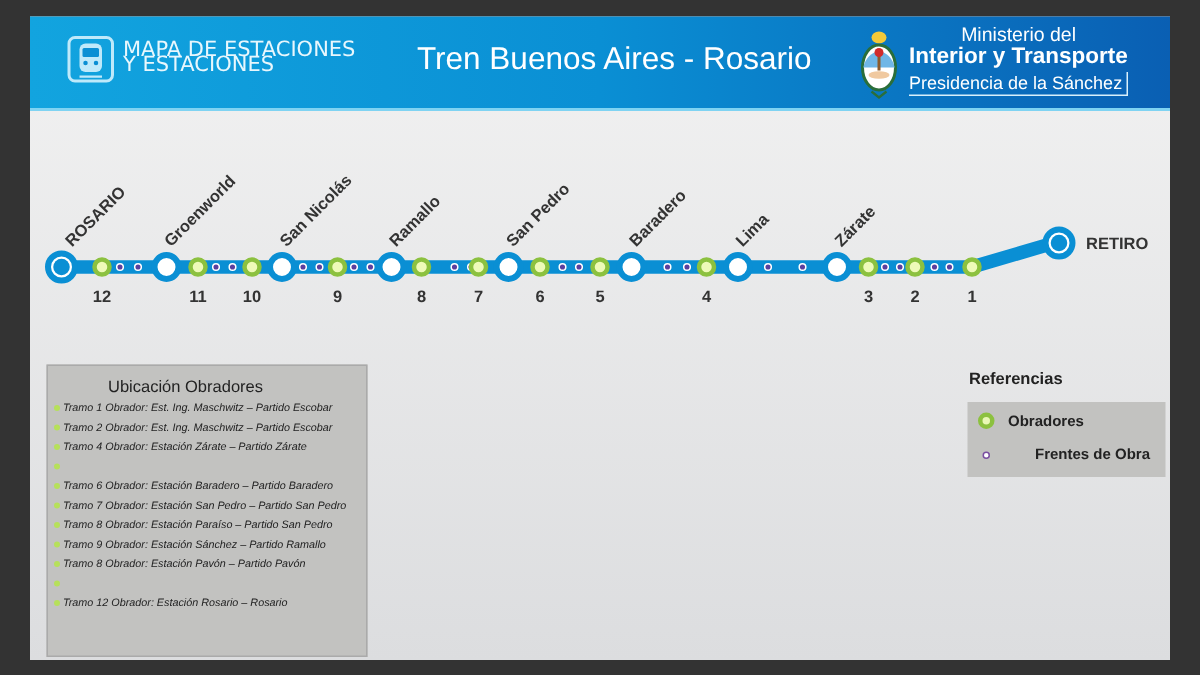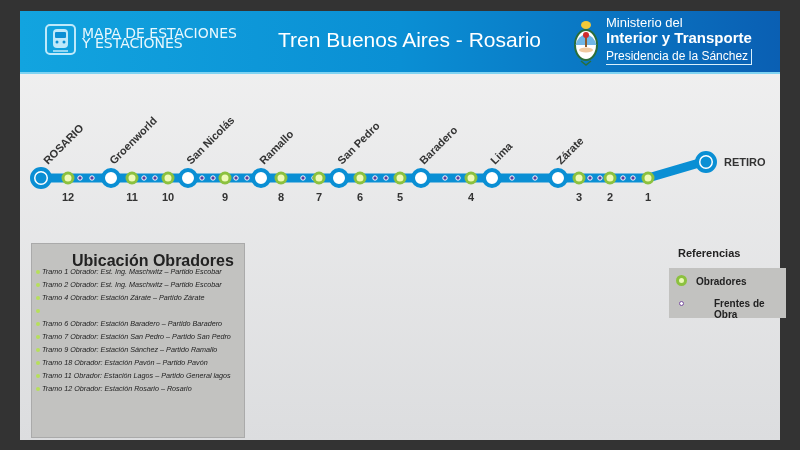--- a/index.html
+++ b/index.html
@@ -4,33 +4,33 @@
 <style>
   * { box-sizing: border-box; margin: 0; padding: 0; }
   body { width: 800px; height: 450px; background: #333333; position: relative; overflow: hidden; font-family: "DejaVu Sans", sans-serif; }
   .frame { position: absolute; left: 20px; top: 11px; width: 760px; height: 429px; background: linear-gradient(#f2f2f2, #dcdddf); }
   .header { position: absolute; left: 0; top: 0; width: 760px; height: 63px; background: linear-gradient(90deg, #12a4df 0%, #0a8fd4 50%, #0a5fb3 100%); border-bottom: 2px solid #7fd3f2; }
   .logo-box { position: absolute; left: 25px; top: 13px; width: 31px; height: 31px; border: 2px solid #bfe9fa; border-radius: 5px; }
   .logo-sub { position: absolute; left: 62px; top: 17px; color: #e8f7fd; font-size: 14px; line-height: 10px; }
   .title { position: absolute; left: 210px; top: 17px; color: #ffffff; font-size: 21px; font-weight: normal; font-family: "Liberation Sans", sans-serif; margin-left: 48px; }
   .crest { position: absolute; left: 553px; top: 6px; width: 26px; height: 52px; }
   .ministry { position: absolute; left: 586px; top: 5px; color: #ffffff; font-family: "Liberation Sans", sans-serif; }
-  .ministry .l1 { font-size: 13px; line-height: 14px; }
+  .ministry .l1 { font-size: 13px; line-height: 14px; text-align: center; }
   .ministry .l2 { font-size: 15px; line-height: 16px; font-weight: bold; }
   .ministry .l3 { font-size: 12px; line-height: 15px; border-bottom: 1px solid #d9f0fb; border-right: 1px solid #d9f0fb; padding-right: 3px; display: inline-block; }
   svg.map { position: absolute; left: 0; top: 0; }
   .station-label { font-family: "Liberation Sans", sans-serif; font-weight: bold; font-size: 11px; fill: #333; }
   .num-label { font-family: "Liberation Sans", sans-serif; font-weight: bold; font-size: 11px; fill: #333; }
   .panel { position: absolute; left: 11px; top: 232px; width: 214px; height: 195px; background: #c2c2c0; border: 1px solid #aaa; }
-  .panel-title { position: absolute; left: 8px; top: 8px; font-size: 16px; font-weight: bold; color: #222; font-family: "Liberation Sans", sans-serif; padding-left: 32px; }
+  .panel-title { position: absolute; left: 8px; top: 8px; font-size: 11px; font-weight: normal; color: #222; font-family: "Liberation Sans", sans-serif; padding-left: 32px; }
   .panel ul { position: absolute; left: 4px; top: 21px; list-style: none; font-style: italic; }
   .panel li { font-size: 7.2px; color: #222; height: 13px; line-height: 13px; white-space: nowrap; font-family: "Liberation Sans", sans-serif; }
   .bullet { display: inline-block; width: 4px; height: 4px; border-radius: 50%; background: #b6e05a; margin-right: 2px; vertical-align: middle; }
-  .ref-title { position: absolute; left: 630px; top: 236px; font-size: 11px; font-weight: bold; color: #222; font-family: "Liberation Sans", sans-serif; padding-left: 28px; }
-  .ref-box { position: absolute; left: 625px; top: 257px; width: 117px; height: 50px; background: #c2c2c0; margin-left: 24px; }
+  .ref-title { position: absolute; left: 598px; top: 236px; font-size: 11px; font-weight: bold; color: #222; font-family: "Liberation Sans", sans-serif; padding-left: 28px; }
+  .ref-box { position: absolute; left: 625px; top: 257px; width: 132px; height: 50px; background: #c2c2c0; }
   .ref-item { position: absolute; left: 8px; font-size: 10px; font-weight: bold; color: #222; font-family: "Liberation Sans", sans-serif; }
   .ref-green { position: absolute; width: 11px; height: 11px; border-radius: 50%; background: #e9f8b5; border: 3px solid #8cc13f; }
   .ref-purple { position: absolute; width: 5px; height: 5px; border-radius: 50%; border: 1.5px solid #7a4fa0; background: #fff; }
 </style>
 </head>
 <body>
 
 <div class="frame">
   <div class="header">
     <div class="logo-box">
@@ -151,23 +151,24 @@
 
   <div class="panel">
     <div class="panel-title">Ubicación Obradores</div>
     <ul>
       <li><span class="bullet"></span><span>Tramo 1 Obrador: Est. Ing. Maschwitz – Partido Escobar</span></li>
       <li><span class="bullet"></span><span>Tramo 2  Obrador: Est. Ing. Maschwitz – Partido Escobar</span></li>
       <li><span class="bullet"></span><span>Tramo 4 Obrador: Estación Zárate – Partido Zárate</span></li>
       <li><span class="bullet"></span></li>
       <li><span class="bullet"></span><span>Tramo 6 Obrador: Estación Baradero – Partido Baradero</span></li>
       <li><span class="bullet"></span><span>Tramo 7 Obrador: Estación San Pedro – Partido San Pedro</span></li>
+      <li><span class="bullet"></span><span>Tramo 8 Obrador: Estación Paraíso – Partido San Pedro</span></li>
       <li><span class="bullet"></span><span>Tramo 9 Obrador: Estación Sánchez – Partido Ramallo</span></li>
-      <li><span class="bullet"></span><span>Tramo 18 Obrador: Estación Pavón – Partido Pavón</span></li>
-      <li><span class="bullet"></span><span>Tramo 11 Obrador: Estación Lagos – Partido General lagos</span></li>
+      <li><span class="bullet"></span><span>Tramo 8 Obrador: Estación Pavón – Partido Pavón</span></li>
+      <li><span class="bullet"></span></li>
       <li><span class="bullet"></span><span>Tramo 12 Obrador: Estación Rosario – Rosario</span></li>
     </ul>
   </div>
 
   <div class="ref-title">Referencias</div>
   <div class="ref-box">
     <span class="ref-green" style="left:7px; top:7px;"></span>
     <span class="ref-item" style="left:27px; top:8px;">Obradores</span>
     <span class="ref-purple" style="left:10px; top:33px;"></span>
     <span class="ref-item" style="left:27px; top:30px;padding-left:18px;">Frentes de Obra</span>

